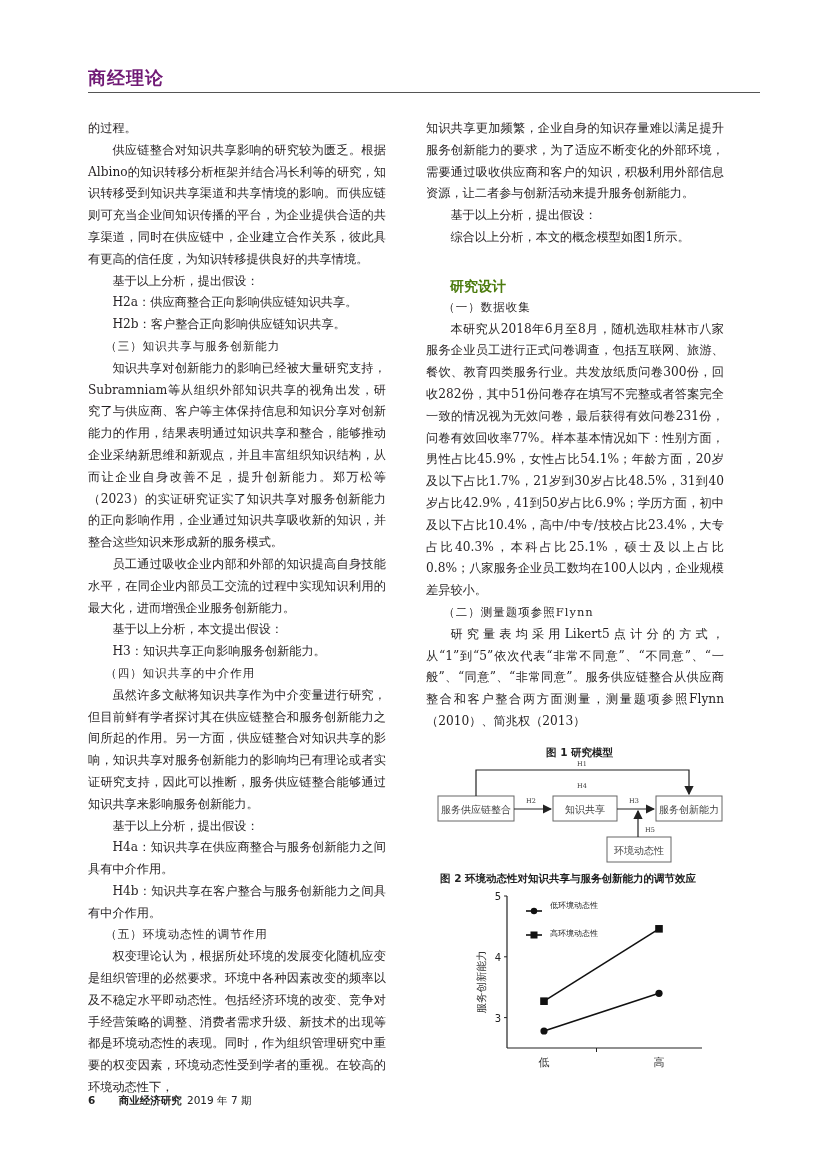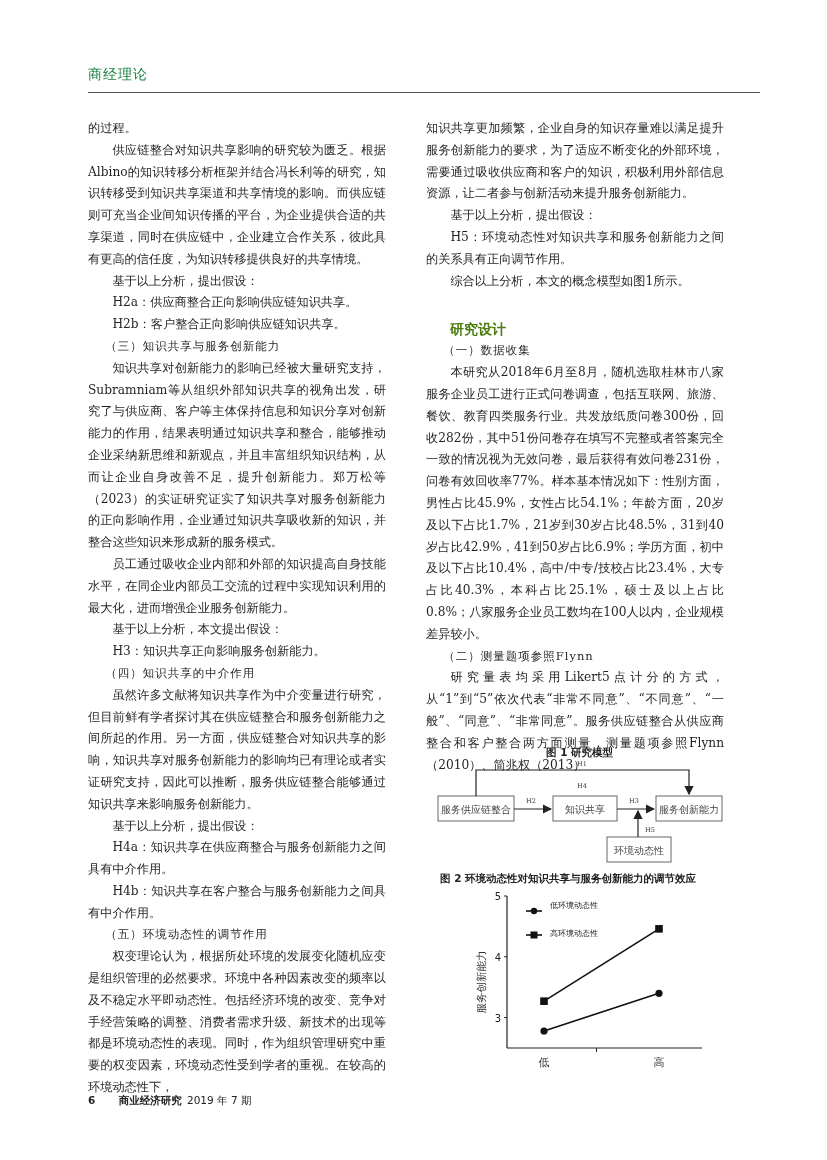--- a/index.html
+++ b/index.html
@@ -1,19 +1,19 @@
 <!DOCTYPE html>
 <html><head>
 <meta charset="utf-8">
 <style>
   html, body { margin: 0; padding: 0; background: #fff; }
   body { width: 827px; height: 1160px; position: relative; overflow: hidden;
          font-family: "DejaVu Serif", "Liberation Serif", serif; color: #231f20; }
   .header-title { position: absolute; left: 88px; top: 66px; font-family: "DejaVu Sans", "Liberation Sans", sans-serif;
-                  font-weight: normal; font-size: 14px; letter-spacing: 1px; color: #15803d; }
+                  font-weight: bold; font-size: 18px; letter-spacing: 1px; color: #701a75; }
   .header-rule { position: absolute; left: 88px; top: 92px; width: 672px; height: 1px; background: #555; }
   .col { position: absolute; top: 118px; width: 298px; font-size: 12.2px; line-height: 21.8px; text-align: justify; }
   .col-left { left: 88px; }
   .col-right { left: 426px; }
   .col p { margin: 0; }
   .col p.indent { text-indent: 2em; }
   .col p.sub { padding-left: 1.5em; font-family: "DejaVu Serif", serif; font-size: 11.5px; letter-spacing: 1px; }
   .col h2 { margin: 26px 0 0 24px; font-family: "DejaVu Sans", "Liberation Sans", sans-serif; font-size: 14px; font-weight: bold; line-height: 22px; color: #4d7c0f; }
 
   .fig1 { position: absolute; left: 426px; top: 740px; width: 345px; height: 125px; }
@@ -47,21 +47,20 @@
     <p class="indent">虽然许多文献将知识共享作为中介变量进行研究，但目前鲜有学者探讨其在供应链整合和服务创新能力之间所起的作用。另一方面，供应链整合对知识共享的影响，知识共享对服务创新能力的影响均已有理论或者实证研究支持，因此可以推断，服务供应链整合能够通过知识共享来影响服务创新能力。</p>
     <p class="indent">基于以上分析，提出假设：</p>
     <p class="indent">H4a：知识共享在供应商整合与服务创新能力之间具有中介作用。</p>
     <p class="indent">H4b：知识共享在客户整合与服务创新能力之间具有中介作用。</p>
     <p class="sub">（五）环境动态性的调节作用</p>
     <p class="indent">权变理论认为，根据所处环境的发展变化随机应变是组织管理的必然要求。环境中各种因素改变的频率以及不稳定水平即动态性。包括经济环境的改变、竞争对手经营策略的调整、消费者需求升级、新技术的出现等都是环境动态性的表现。同时，作为组织管理研究中重要的权变因素，环境动态性受到学者的重视。在较高的环境动态性下，</p>
   </div>
 <div class="col col-right" id="col-right">
     <p>知识共享更加频繁，企业自身的知识存量难以满足提升服务创新能力的要求，为了适应不断变化的外部环境，需要通过吸收供应商和客户的知识，积极利用外部信息资源，让二者参与创新活动来提升服务创新能力。</p>
     <p class="indent">基于以上分析，提出假设：</p>
-    <p class="indent">H5：环境动态性对知识共享和服务创新能力之间的关系具有正向调节作用。</p>
     <p class="indent">综合以上分析，本文的概念模型如图1所示。</p>
     <h2>研究设计</h2>
     <p class="sub">（一）数据收集</p>
     <p class="indent">本研究从2018年6月至8月，随机选取桂林市八家服务企业员工进行正式问卷调查，包括互联网、旅游、餐饮、教育四类服务行业。共发放纸质问卷300份，回收282份，其中51份问卷存在填写不完整或者答案完全一致的情况视为无效问卷，最后获得有效问卷231份，问卷有效回收率77%。样本基本情况如下：性别方面，男性占比45.9%，女性占比54.1%；年龄方面，20岁及以下占比1.7%，21岁到30岁占比48.5%，31到40岁占比42.9%，41到50岁占比6.9%；学历方面，初中及以下占比10.4%，高中/中专/技校占比23.4%，大专占比40.3%，本科占比25.1%，硕士及以上占比0.8%；八家服务企业员工数均在100人以内，企业规模差异较小。</p>
     <p class="sub">（二）测量题项参照Flynn</p>
     <p class="indent">研究量表均采用Likert5点计分的方式，从“1”到“5”依次代表“非常不同意”、“不同意”、“一般”、“同意”、“非常同意”。服务供应链整合从供应商整合和客户整合两方面测量，测量题项参照Flynn（2010）、简兆权（2013）</p>
   </div>
 
 <div class="fig1">
   <div class="fig-caption">图 1  研究模型</div>

